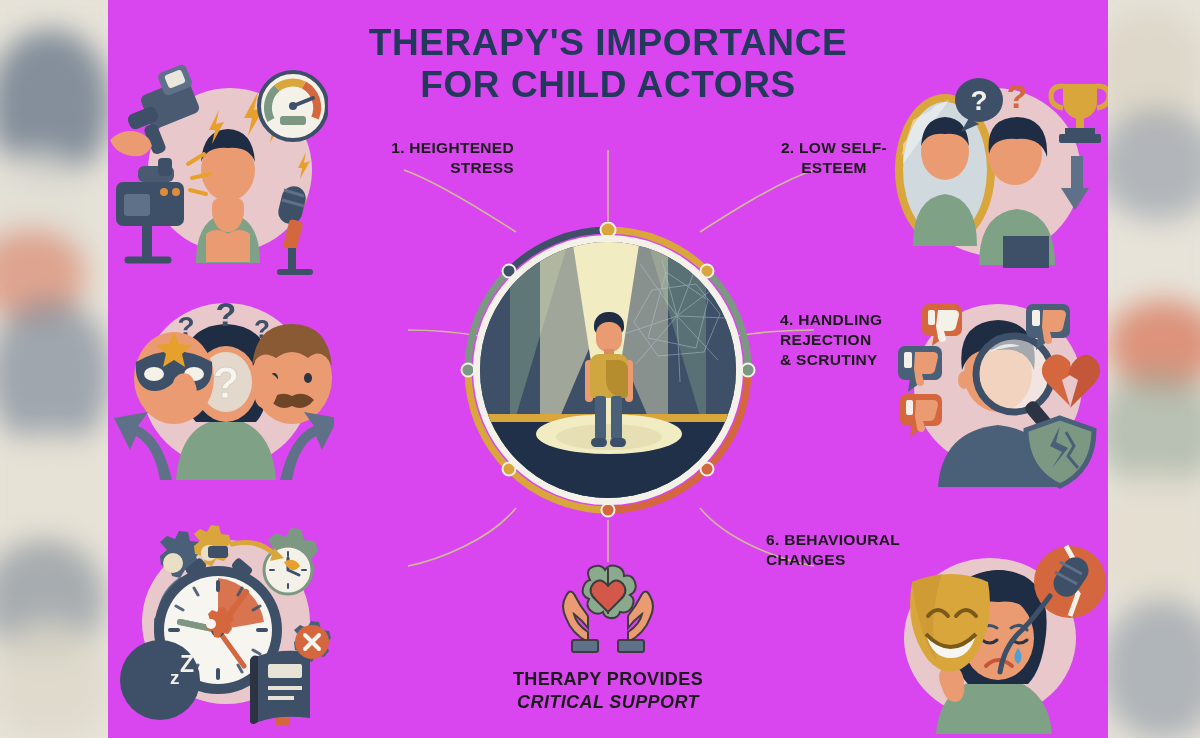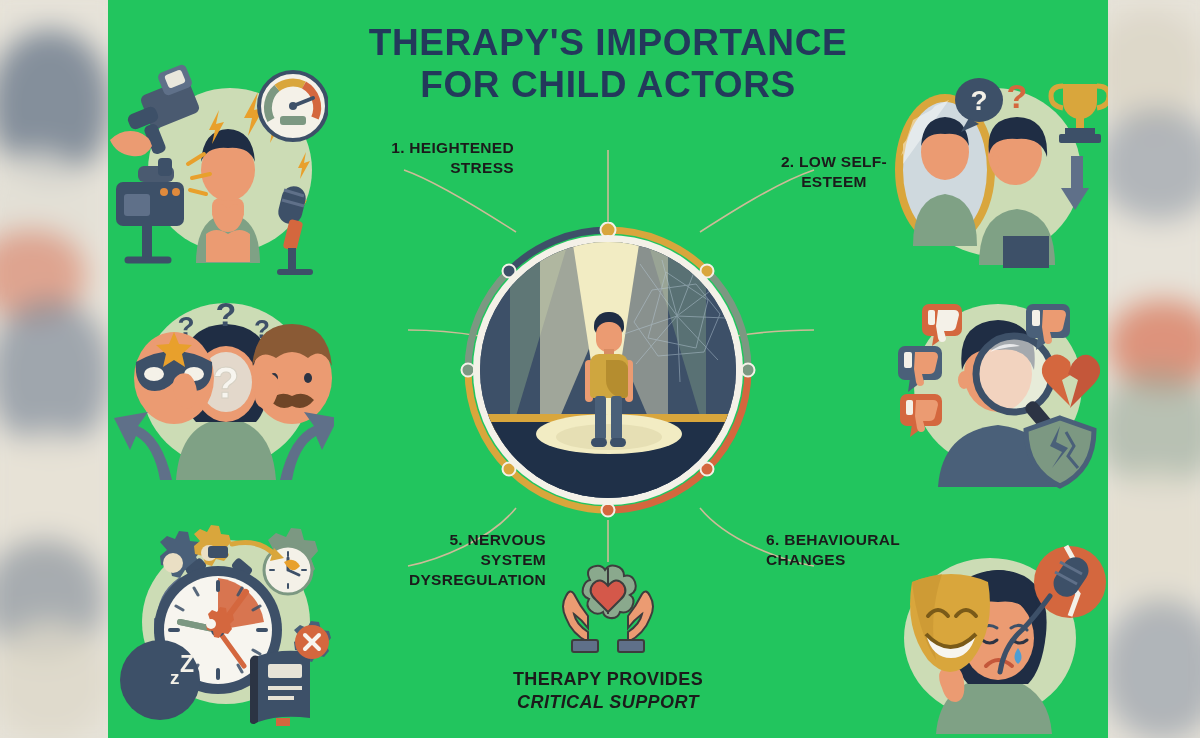--- a/index.html
+++ b/index.html
@@ -26,21 +26,21 @@
   .blurpanel.left  { left: 0;   width: 108px; }
   .blurpanel.right { right: 0;  width: 92px;  }
   .bl-bg { position:absolute; inset:-20px; background:#e8e4da; }
   .bl-blob { position: absolute; border-radius: 48%; }
 
   
   #poster {
     position: absolute;
     left: 108px; top: 0;
     width: 1000px; height: 738px;
-    background: #22c55e;
+    background: #d946ef;
     overflow: hidden;
   }
 
   
   .title {
     position: absolute; left: 0; top: 22px; width: 1000px;
     text-align: center;
     color: #23395b;
     font-weight: 800;
     font-size: 37px;
@@ -384,21 +384,21 @@
           <rect x="12" y="50" width="30" height="7" fill="#3d5068"></rect>
           <rect x="6" y="56" width="42" height="9" rx="2" fill="#3d5068"></rect>
         </g>
 
         <g transform="translate(182,96)">
           <rect x="6" y="0" width="12" height="34" fill="#5f7089"></rect>
           <path d="M-4,32 l28,0 l-14,22 z" fill="#5f7089"></path>
         </g>
       </svg>
     </div>
-    <div class="label right" style="left:656px; top:152px; width:140px; text-align:center;">2. Low Self-
+    <div class="label right" style="left:656px; top:138px; width:140px; text-align:center;">2. Low Self-
 Esteem</div>
 
     <div class="tile" style="left:6px; top:280px;">
       <svg width="220" height="205" viewBox="0 0 220 205">
         <ellipse cx="112" cy="105" rx="84" ry="82" fill="#eadfc4" opacity=".85"></ellipse>
 
         <path d="M62,200 q4,-58 50,-62 q46,4 50,62 z" fill="#7fa185"></path>
 
         <path d="M68,102 q-4,-56 44,-58 q48,2 44,58 q-4,30 -14,40 l-60,0 q-10,-10 -14,-40 z" fill="#1f2d44"></path>
 
@@ -481,20 +481,23 @@
           <path d="M28,10 q12,-16 24,-4 q10,12 -4,26 l-22,22 l8,-28 l-10,-6 z" fill="#c4573a"></path>
         </g>
 
         <g transform="translate(140,136)">
           <path d="M34,0 l34,12 q0,40 -34,56 q-34,-16 -34,-56 z" fill="#7c9882" stroke="#4a6079" stroke-width="5"></path>
           <path d="M34,8 l-10,20 l12,6 l-10,16 l16,-20 l-12,-6 z" fill="#4a6079"></path>
           <path d="M40,14 l8,14 l-6,10 l10,12" fill="none" stroke="#4a6079" stroke-width="3"></path>
         </g>
       </svg>
     </div>
+    <div class="label right" style="left:672px; top:310px; width:140px;">4. Handling
+Rejection
+&amp; Scrutiny</div>
 
     <div class="tile" style="left:8px; top:518px;">
       <svg width="220" height="208" viewBox="0 0 220 208">
         <ellipse cx="110" cy="104" rx="84" ry="82" fill="#eadfc4" opacity=".85"></ellipse>
 
         <g fill="#4a6079">
           <path d="M44,24 l7,-6 l8,3 l4,-8 l9,1 l2,9 l9,1 l3,8 l-6,7 l4,8 l-6,7 l-9,-2 l-5,8 l-8,-2 l-2,-9 l-9,-2 l-1,-9 l7,-6 z"></path>
         </g>
         <circle cx="57" cy="45" r="10" fill="#eadfc4"></circle>
         <g fill="#d9a63c">
@@ -577,23 +580,20 @@
           <rect x="14" y="48" width="26" height="4" fill="#e7e3d6"></rect>
           <path d="M22,70 l14,0 l0,18 l-7,-7 l-7,7 z" fill="#d4673e"></path>
           <circle cx="58" cy="-6" r="17" fill="#d4673e"></circle>
           <g stroke="#f7f5ef" stroke-width="4" stroke-linecap="round">
             <line x1="51" y1="-13" x2="65" y2="1"></line>
               <line x1="65" y1="-13" x2="51" y2="1"></line>
           </g>
         </g>
       </svg>
     </div>
-    <div class="label left" style="left:216px; top:530px; width:180px;">5. Nervous
-System
-Dysregulation</div>
 
     <div class="tile" style="left:772px; top:538px;">
       <svg width="226" height="198" viewBox="0 0 226 198">
         <ellipse cx="110" cy="100" rx="86" ry="80" fill="#eadfc4" opacity=".85"></ellipse>
 
         <path d="M56,196 q4,-52 58,-58 q54,6 58,58 z" fill="#7fa185"></path>
 
         <path d="M70,96 q-6,-62 48,-64 q54,2 48,64 q-4,36 -18,50 l-60,0 q-14,-14 -18,-50 z" fill="#1f2d44"></path>
 
         <ellipse cx="118" cy="100" rx="36" ry="42" fill="#eb9b72"></ellipse>

